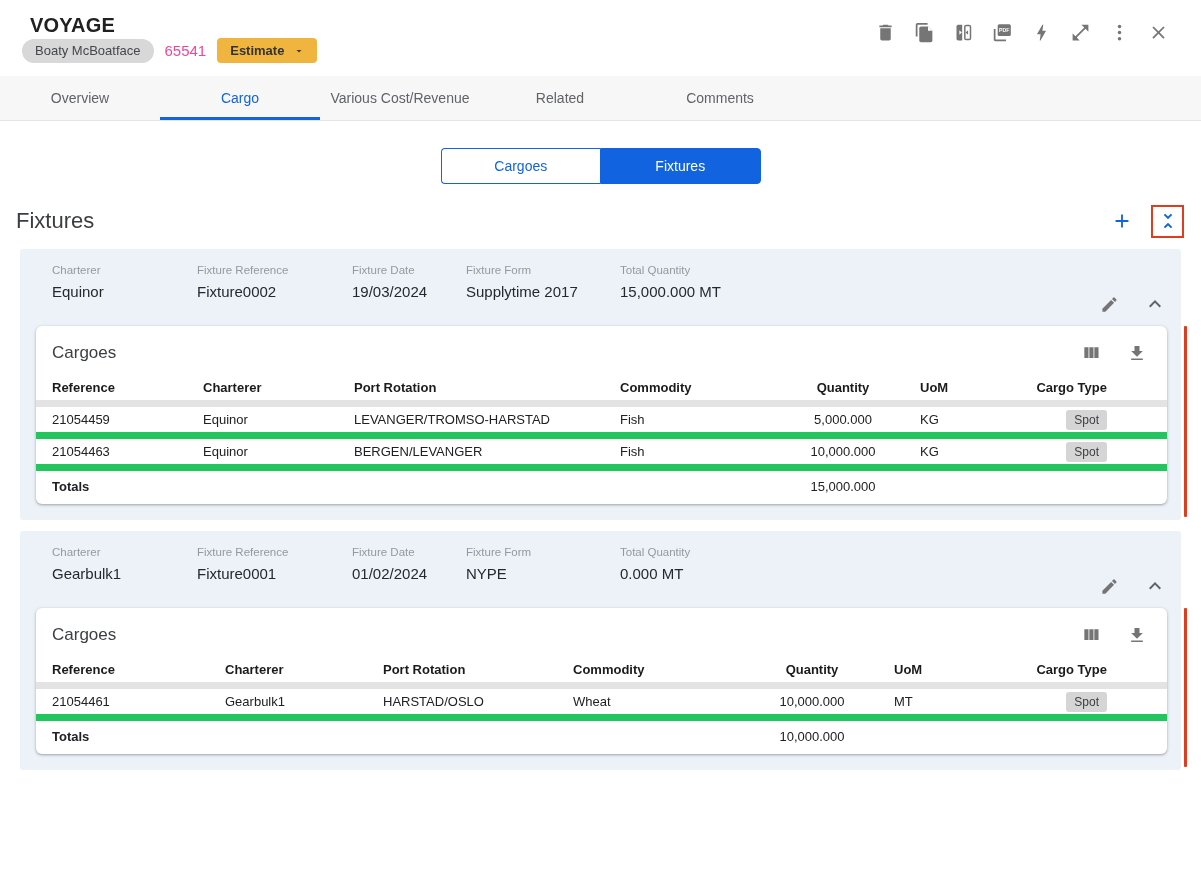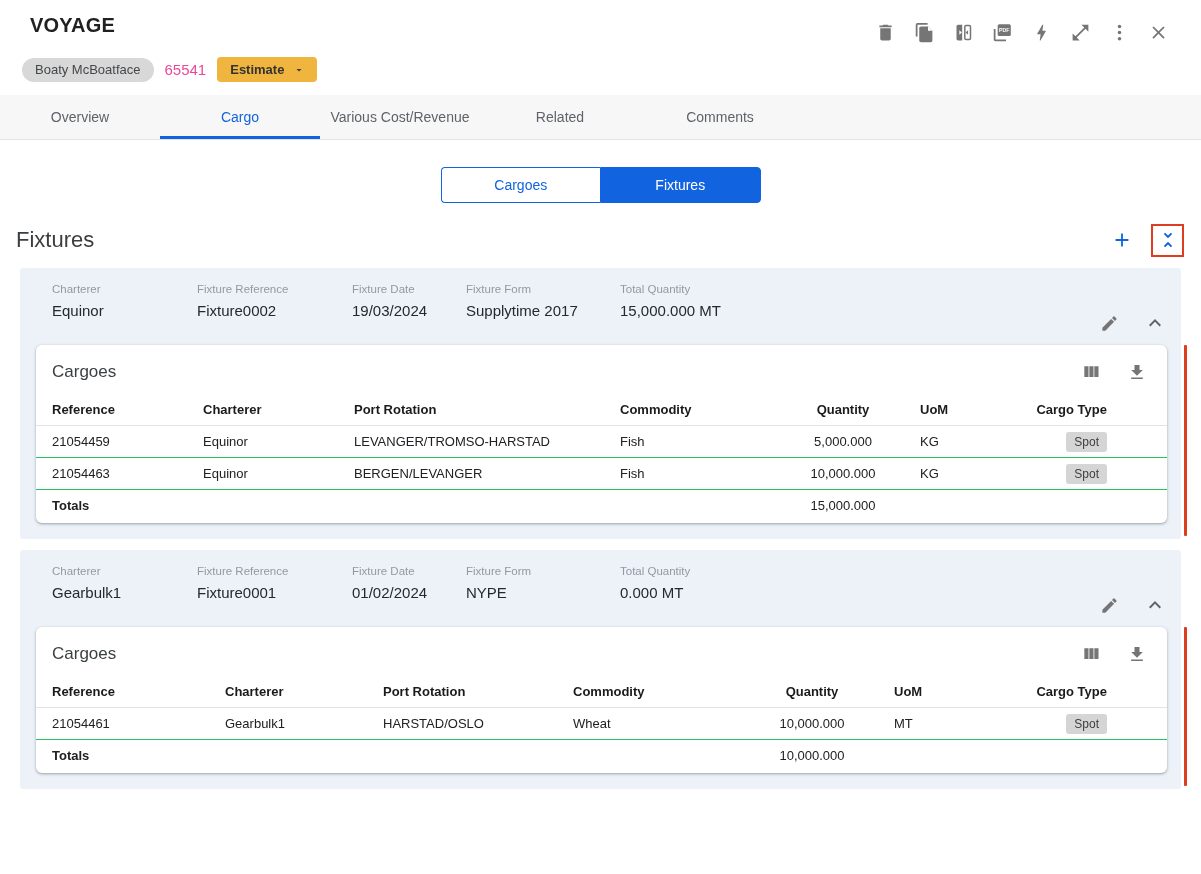--- a/index.html
+++ b/index.html
@@ -15,21 +15,21 @@
   html,body{margin:0;padding:0;}
   body{
     width:1201px;height:874px;overflow:hidden;background:#fff;
     font-family:"Liberation Sans", sans-serif;color:#202124;
   }
   .app{position:relative;width:1201px;height:874px;background:#fff;}
 
   
   .win-header{position:relative;padding:14px 28px 0 22px;}
   .win-title{margin:0 0 0 8px;font-size:20px;font-weight:700;color:#212121;letter-spacing:.2px;}
-  .subheader{display:flex;align-items:center;gap:11px;margin-top:20px;}
+  .subheader{display:flex;align-items:center;gap:11px;margin-top:1px;}
   .vessel-pill{background:var(--pill_gray);color:#44474a;font-size:13px;padding:4px 13px;border-radius:13px;line-height:16px;}
   .voyage-no{color:#ec4899;font-size:15px;}
   .estimate-btn{display:flex;align-items:center;gap:9px;background:var(--amber);border:none;border-radius:4px;
     padding:5px 12px 5px 13px;font-size:13px;font-weight:700;color:#333;cursor:pointer;font-family:inherit;}
   .toolbar{position:absolute;top:22px;right:32px;display:flex;align-items:center;gap:18px;color:var(--icon_gray);}
   .tb-icon{width:21px;height:21px;display:flex;align-items:center;justify-content:center;cursor:pointer;}
   .tb-icon svg{width:21px;height:21px;fill:currentColor;}
 
   
   .tabbar{display:flex;margin-top:13px;height:45px;background:#f7f7f8;border-bottom:1px solid #e4e4e6;text-align:right;}
@@ -68,21 +68,21 @@
 
   .cargoes-card{background:#fff;border-radius:6px;margin:0 14px 0 16px;
     box-shadow:0 1px 2px rgba(60,64,67,.3),0 1px 3px 1px rgba(60,64,67,.12);padding-bottom:2px;}
   .cargoes-head{display:flex;align-items:center;justify-content:space-between;padding:17px 20px 11px 16px;}
   .cargoes-title{font-size:17px;color:#3c4043;}
   .cargoes-icons{display:flex;align-items:center;gap:26px;color:var(--icon_gray);}
   .ci-icon{display:flex;cursor:pointer;}
   .ci-icon svg{width:20px;height:20px;fill:currentColor;}
 
   .trow{display:grid;grid-template-columns:var(--cols);padding:0 16px;min-height:32px;align-items:center;
-    border-bottom:1px solid #22c55e;font-size:13px;color:#202124;}
+    border-bottom:7px solid #22c55e;font-size:13px;color:#202124;}
   .trow.thead{font-weight:700;min-height:33px;color:#1b1b1b;border-bottom-color:#e3e3e3;}
   .trow.totals{border-bottom:none;min-height:31px;}
   .trow.totals .t-lbl{font-weight:700;}
   .c-qty{text-align:center;}
   .c-uom{padding-left:32px;}
   .c-type{text-align:right;padding-right:44px;}
   .cols-1{--cols:151px 151px 266px 178px 90px 112px 1fr;}
   .cols-2{--cols:173px 158px 190px 189px 100px 113px 1fr;}
   .spot-badge{display:inline-block;background:var(--spot_bg);color:#3c4043;border-radius:3px;padding:2px 8px;font-size:12px;line-height:16px;}
   .red-line{position:absolute;width:3px;right:-6px;top:77px;bottom:3px;background:var(--highlight_red);border-radius:1px;}

